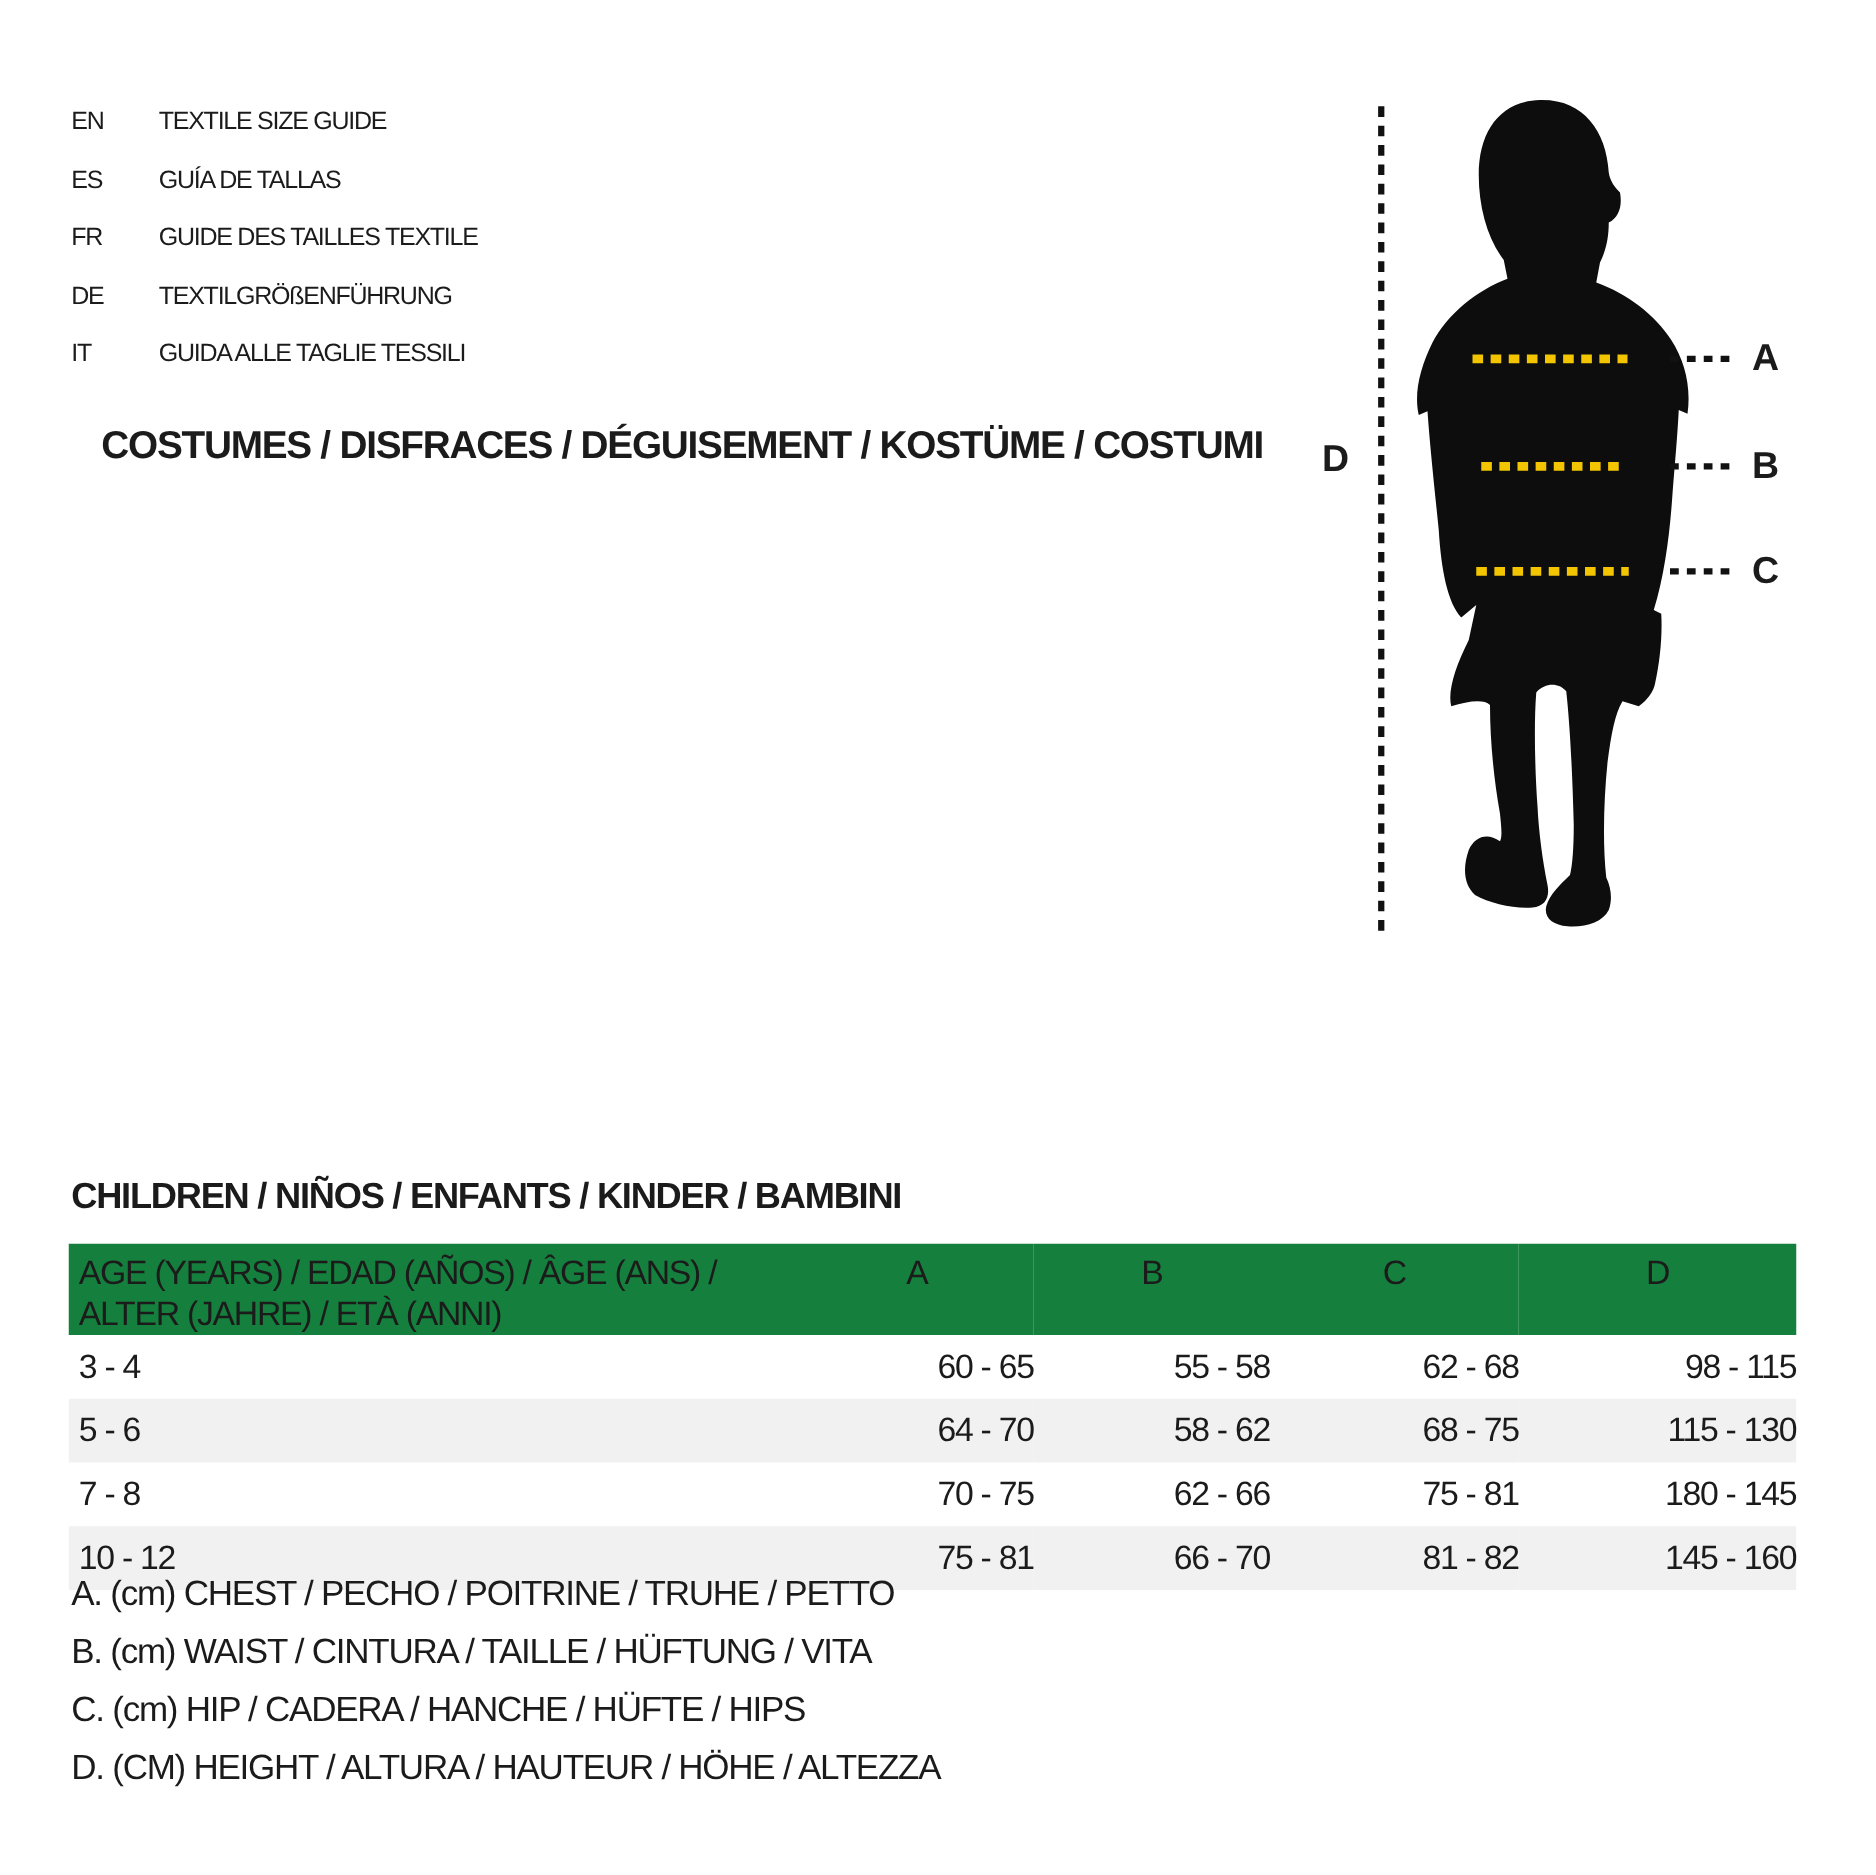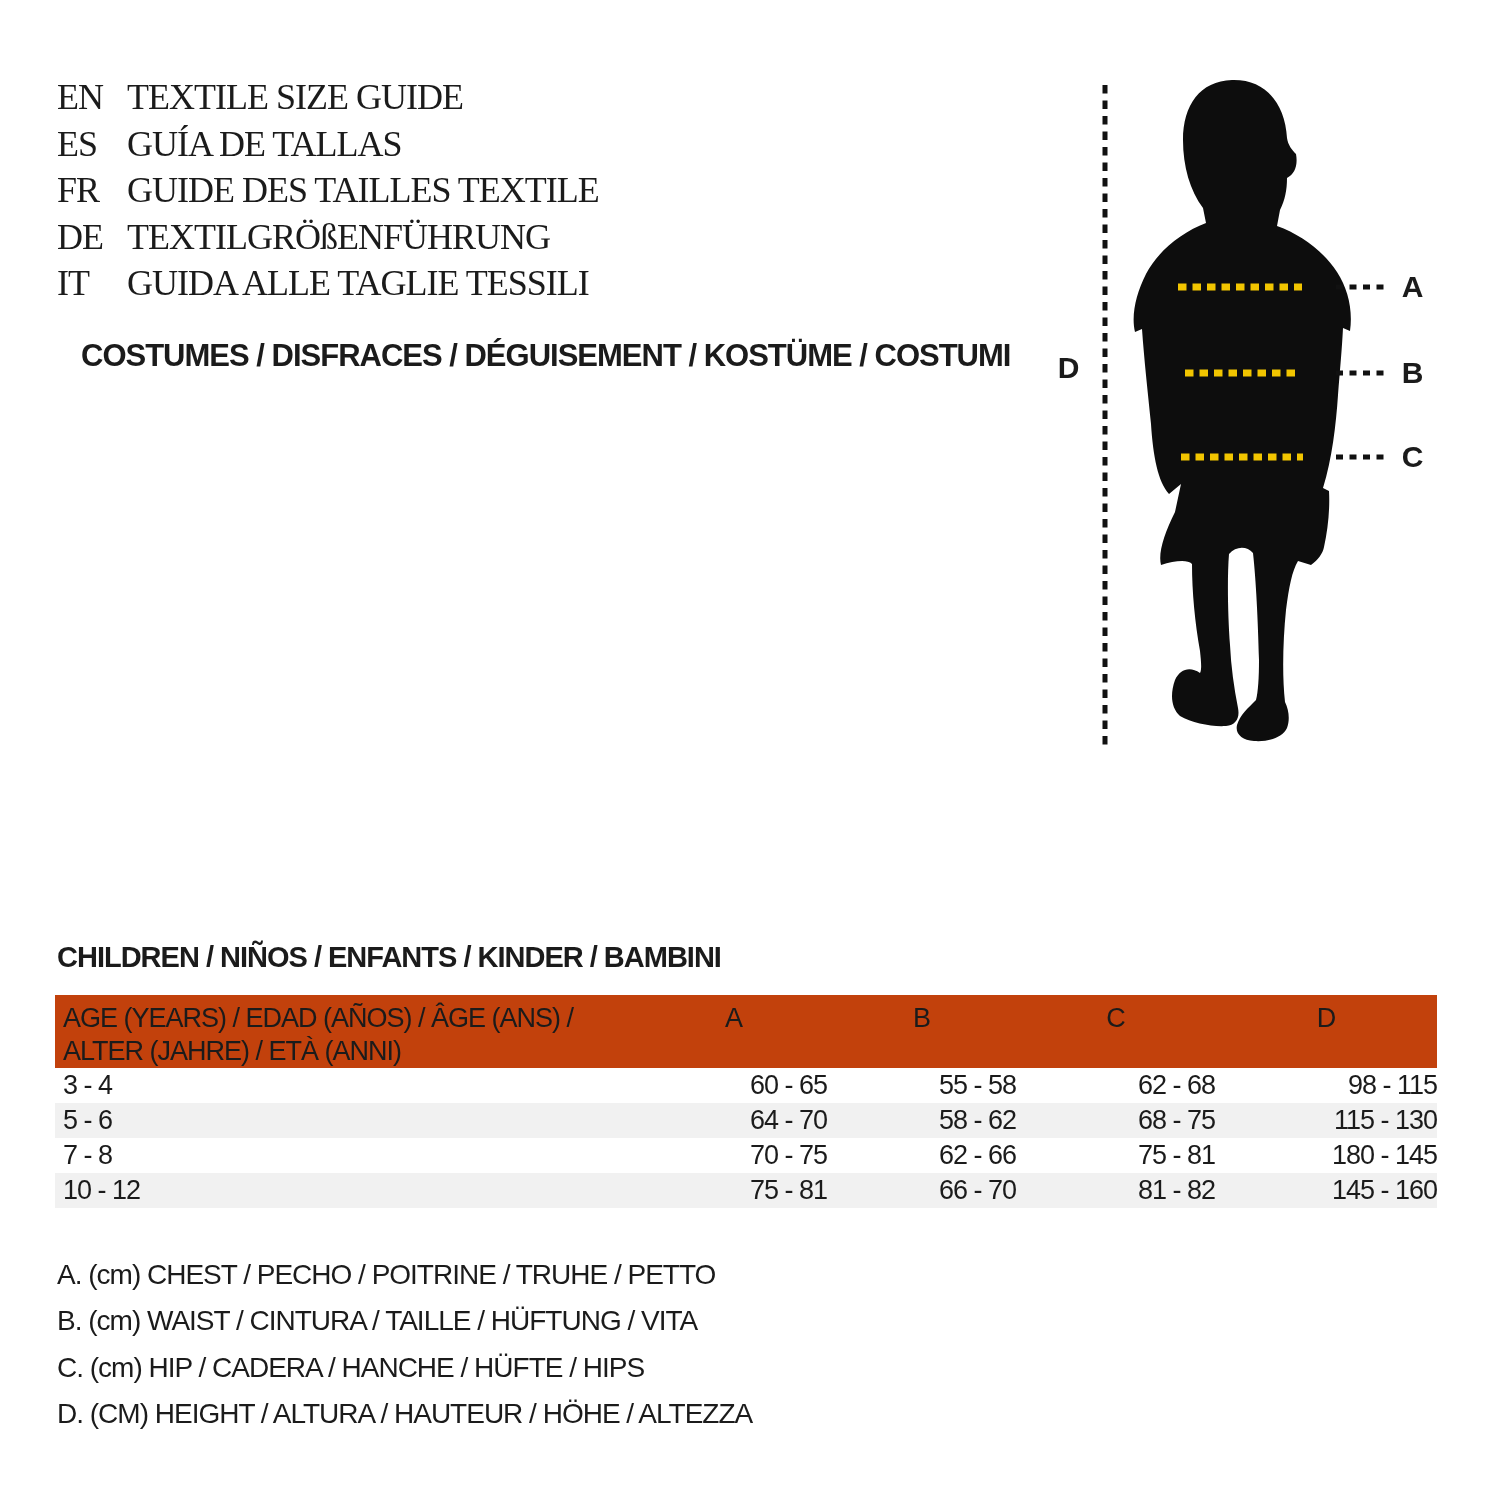--- a/index.html
+++ b/index.html
@@ -7,45 +7,45 @@
   body {
     font-family:"Liberation Sans", sans-serif;
     color:#1b1b1b;
     position:relative;
     overflow:hidden;
     letter-spacing:-1px;
   }
   .abs { position:absolute; }
 
   
-  .lang-block { left:57px; top:74px; font-size:36px; line-height:46.5px;font-family:Liberation Serif, serif; }
+  .lang-block { left:57px; top:74px; font-size:20px; line-height:46.5px; }
   .lang-row { display:flex; }
   .lang-code { flex:0 0 70px; }
 
   
   .costumes { left:57px; top:338px; font-size:31px; font-weight:700; letter-spacing:-1px;margin-left:24px; }
 
   
   .figure { left:1040px; top:60px; width:460px; height:700px; }
   .figure svg { position:absolute; left:0; top:0; }
   .m-label { position:absolute; font-size:30px; font-weight:700; line-height:34px; width:40px; text-align:center; }
   .lbl-a { left:352px; top:210px; }
   .lbl-b { left:352px; top:296px; }
   .lbl-c { left:352px; top:380px; }
   .lbl-d { left:8px;  top:291px; }
 
   
   .children-heading { left:57px; top:941px; font-size:29px; }
 
   
   .size-table { left:55px; top:995px; width:1382px; border-collapse:collapse; table-layout:fixed; font-size:27px; }
-  .size-table th { background:#c2410c; height:69px; vertical-align:top; padding-top:7px; font-weight:400; line-height:33px; }
+  .size-table th { background:#15803d; height:69px; vertical-align:top; padding-top:7px; font-weight:400; line-height:33px; }
   .size-table th.age-h { text-align:left; padding-left:8px; }
   .size-table th.col-h { text-align:center; }
-  .size-table td { height:35px; line-height:35px; white-space:nowrap; }
+  .size-table td { height:51px; line-height:35px; white-space:nowrap; }
   .size-table td.age-c { text-align:left; padding-left:8px; }
   .size-table td.val-c { text-align:right; }
   .size-table tbody tr:nth-child(even) { background:#f1f1f1; }
 
   
   .legend { left:57px; top:1252px; font-size:28px; line-height:46.3px; }
 </style>
 </head>
 <body>
 

